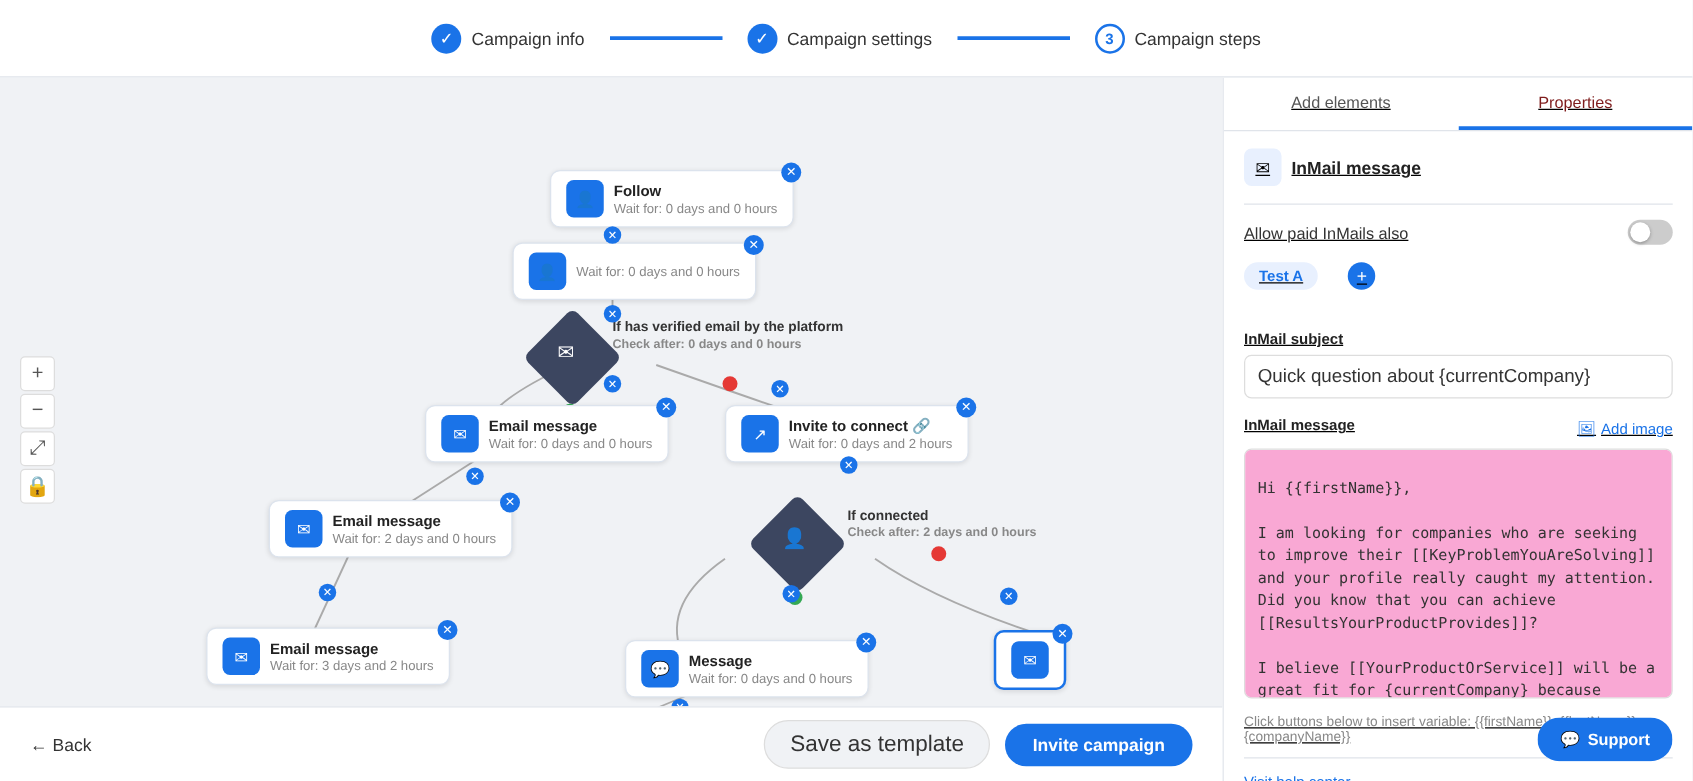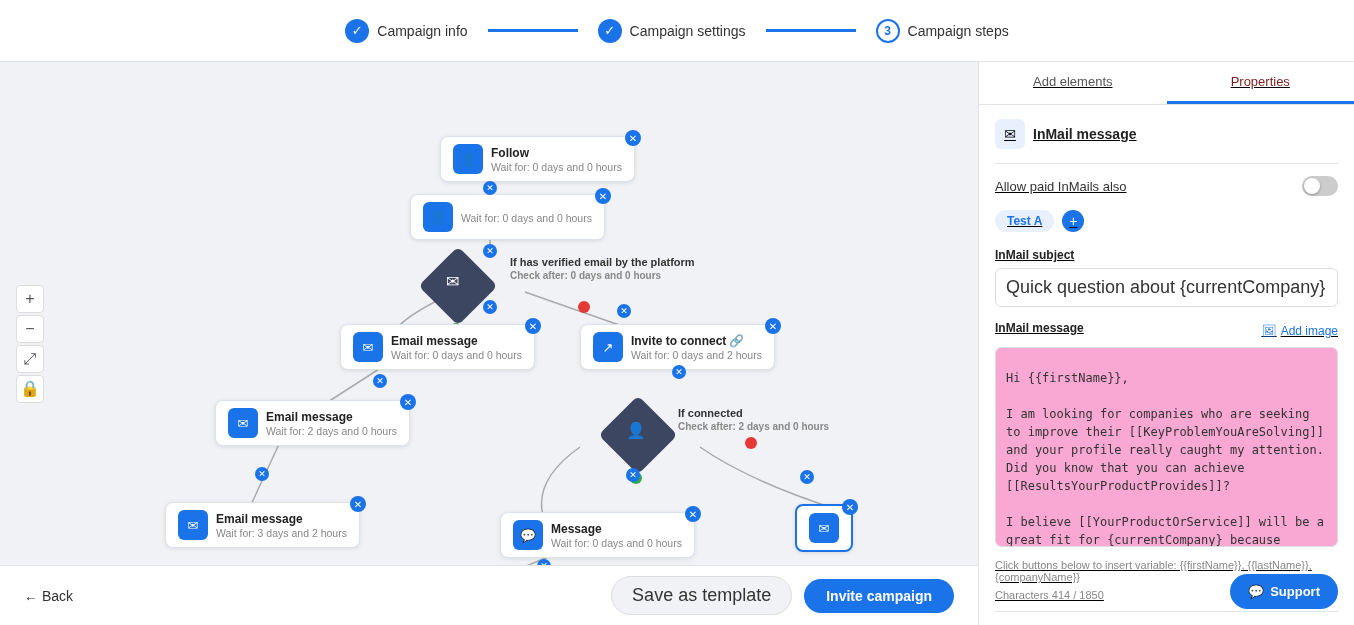--- a/index.html
+++ b/index.html
@@ -202,22 +202,22 @@
       width: 16px; height: 16px;
       background: #fff;
       border-radius: 50%;
       position: absolute;
       top: 2px; left: 2px;
       box-shadow: 0 1px 3px rgba(0,0,0,0.3);
     }
     .test-ab-row {
       display: flex;
       align-items: flex-end;
-      gap: 8px;
-      margin-bottom: 16px;
+      gap: 24px;
+      margin-bottom: 32px;
     }
     .test-ab-tab {
       background: #e8f0fe;
       color: #1a73e8;
       padding: 4px 12px;
       border-radius: 12px;
       font-size: 12px;
       font-weight: 600;
       cursor: pointer;
     }
@@ -234,21 +234,21 @@
       font-size: 12px;
       font-weight: 600;
       color: #222;
       margin-bottom: 6px;
     }
     .field-input {
       width: 100%;
       border: 1px solid #ddd;
       border-radius: 6px;
       padding: 8px 10px;
-      font-size: 18px;
+      font-size: 15px;
       color: #333;
       margin-bottom: 14px;
       background: #fff;
       outline: none;
     }
     .message-header {
       display: flex;
       align-items: center;
       justify-content: space-between;
       margin-bottom: 6px;
@@ -423,21 +423,21 @@
       </div>
       <div class="node-remove" style="top:-7px;right:-7px;">✕</div>
     </div>
 
     <div style="position:absolute;left:483px;top:119px;width:14px;height:14px;background:#1a73e8;border-radius:50%;z-index:6;display:flex;align-items:center;justify-content:center;color:white;font-size:9px;">✕</div>
 
     <div style="position:absolute;left:483px;top:182px;width:14px;height:14px;background:#1a73e8;border-radius:50%;z-index:6;display:flex;align-items:center;justify-content:center;color:white;font-size:9px;">✕</div>
 
     <div style="position:absolute;left:430px;top:196px;z-index:5;">
       <div style="background:#3c4660;width:56px;height:56px;transform:rotate(45deg);border-radius:6px;position:absolute;left:0;top:0;"></div>
-      <div style="position:absolute;left:80px;top:-2px;font-size:11px;font-weight:600;color:#333;white-space:nowrap;">
+      <div style="position:absolute;left:60px;top:-2px;font-size:11px;font-weight:600;color:#333;white-space:nowrap;">
         <span>If has verified email by the platform</span>
         <div style="font-size:10px;color:#888;margin-top:2px;">Check after: 0 days and 0 hours</div>
       </div>
 
       <div style="position:absolute;left:16px;top:14px;color:white;font-size:16px;z-index:7;">✉</div>
 
       <div class="dot-green" style="left:20px;top:65px;z-index:7;"></div>
 
       <div class="dot-red" style="left:148px;top:43px;z-index:7;"></div>
     </div>
@@ -587,21 +587,20 @@
       <textarea class="message-box" style="">Hi {{firstName}},
 
 I am looking for companies who are seeking to improve their [[KeyProblemYouAreSolving]] and your profile really caught my attention.
 Did you know that you can achieve [[ResultsYourProductProvides]]?
 
 I believe [[YourProductOrService]] will be a great fit for {currentCompany} because [[HowYourProductOrServiceHelpsYourClients]].
 
 If you agree, let's connect and have a chat! How's next week?</textarea>
 
       <div class="hint-text">Click buttons below to insert variable: {{firstName}}, {{lastName}}, {companyName}}</div>
-      <div class="char-count">Characters 414 / 1850</div>
 
       <div style="height:1px;background:#e0e4ea;margin:10px 0;"></div>
       <a class="visit-link">Visit help center →</a>
     </div>
   </div>
 </div>
 
 <button class="support-btn">
   <span>💬</span>
   <span>Support</span>

